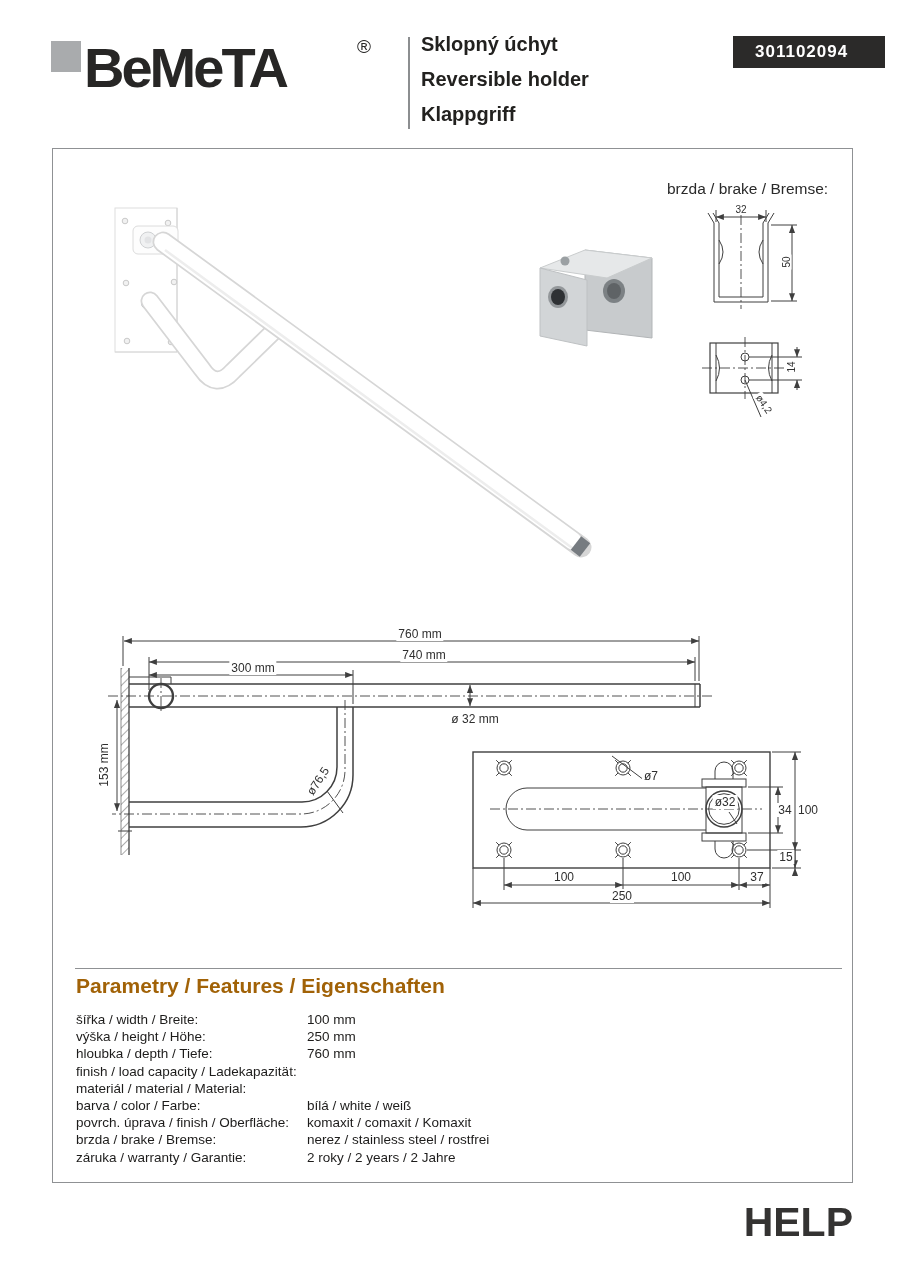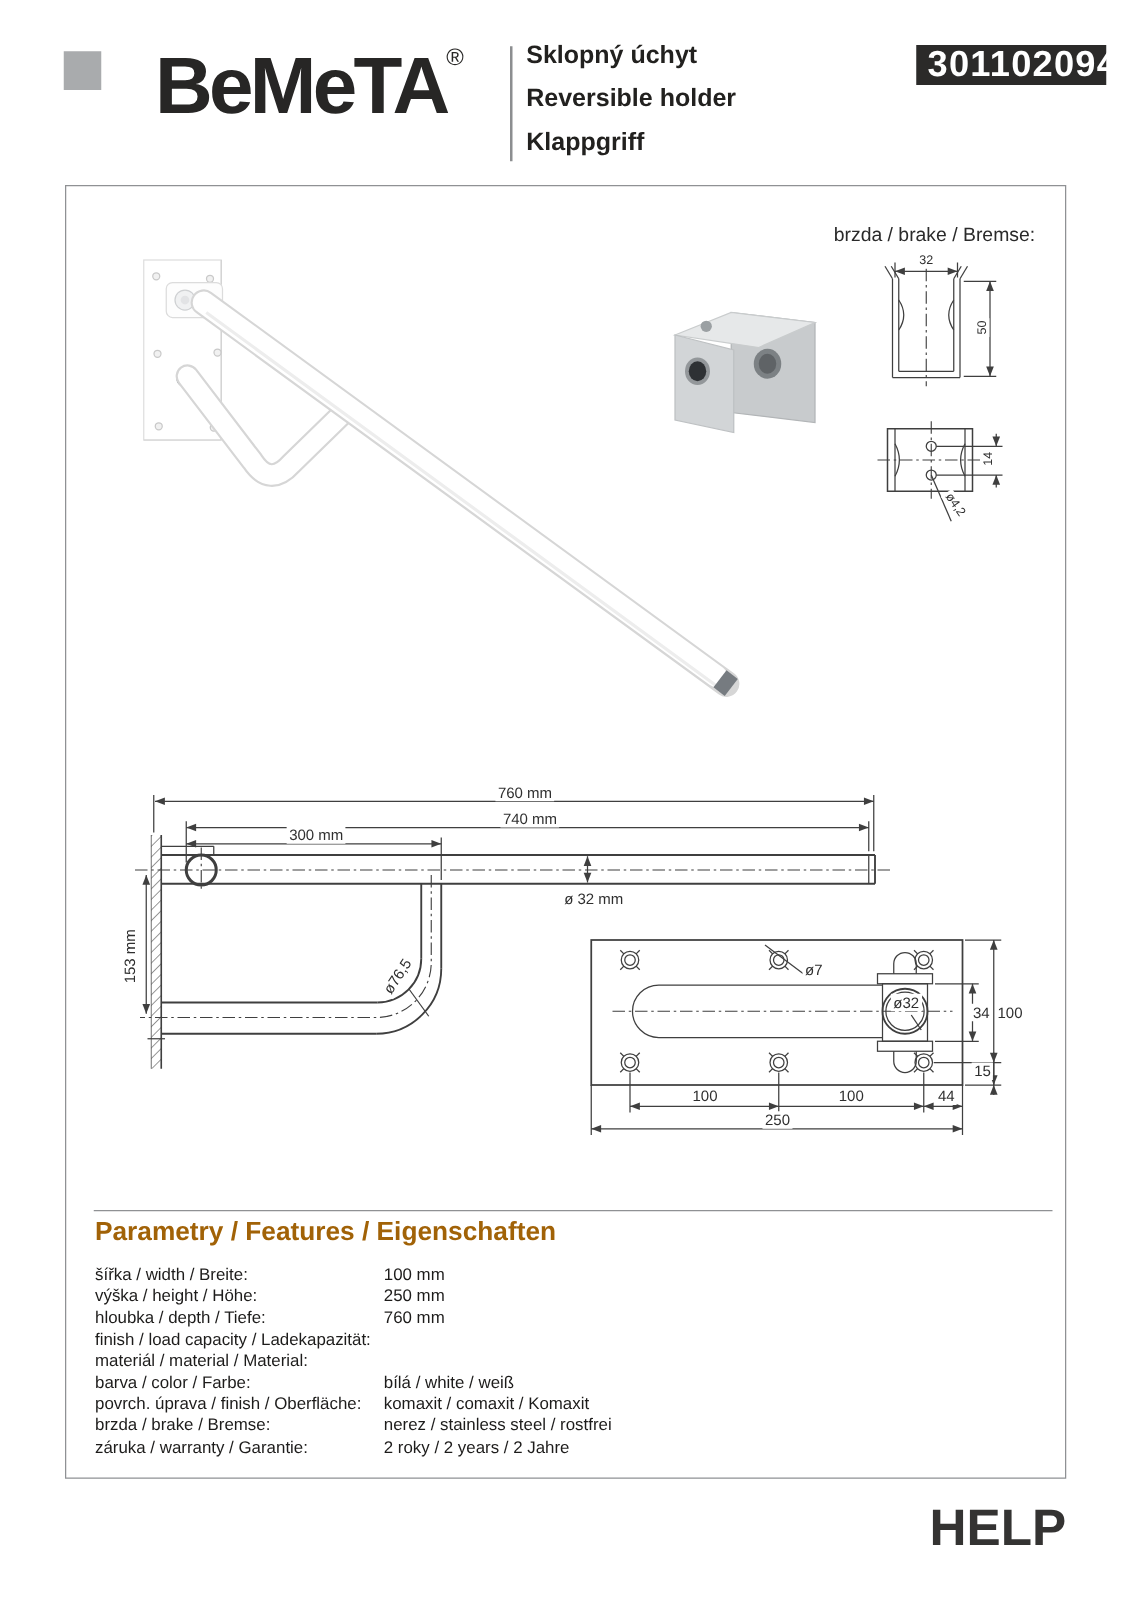--- a/index.html
+++ b/index.html
@@ -1,27 +1,27 @@
 <!DOCTYPE html>
 <html><head>
 <meta charset="utf-8">
 <style>
   html,body{margin:0;padding:0;background:#ffffff;}
   #page{position:relative;width:905px;height:1280px;background:#fff;overflow:hidden;
         font-family:"Liberation Sans",sans-serif;color:#2a2928;}
   
   #logo-square{position:absolute;left:51px;top:41px;width:30px;height:31px;background:#a9abad;}
   #logo-text{position:absolute;left:84px;top:36px;height:64px;line-height:64px;
-             font-size:64px;font-weight:bold;letter-spacing:-3px;color:#272625;margin-left:40px;}
+             font-size:56px;font-weight:bold;letter-spacing:-3px;color:#272625;}
   #logo-reg{position:absolute;left:357px;top:36px;font-size:19px;color:#272625;}
   #header-divider{position:absolute;left:408px;top:37px;width:2px;height:92px;background:#8c8e90;}
   .title-line{position:absolute;left:421px;font-size:20px;font-weight:bold;color:#22211f;white-space:nowrap;}
   #title-1{top:33px;} #title-2{top:68px;} #title-3{top:103px;}
   #code-badge{position:absolute;left:733px;top:36px;width:152px;height:32px;background:#2b2a29;
-              color:#fff;font-size:29px;font-weight:bold;line-height:32px;padding-left:9px;
+              color:#fff;font-size:17px;font-weight:bold;line-height:32px;padding-left:22px;
               box-sizing:border-box;letter-spacing:1px;}
   
   #main-box{position:absolute;left:52px;top:148px;width:801px;height:1035px;
             border:1px solid #8f9194;box-sizing:border-box;}
   #drawing-svg{position:absolute;left:0;top:0;pointer-events:none;}
   #brake-section-label{position:absolute;left:667px;top:180px;font-size:15.5px;color:#2a2a2a;white-space:nowrap;}
   
   .dim{position:absolute;font-size:12px;color:#2f2f2f;background:#fff;padding:0 2px;
        white-space:nowrap;transform:translate(-50%,-50%);}
   .dim.s10{font-size:10px;}
@@ -236,21 +236,21 @@
   <span class="dim r90" style="left:104px;top:765px;">153 mm</span>
   <span class="dim r57n" style="left:318px;top:781px;">ø76,5</span>
 
   <span class="dim" style="left:651px;top:776px;">ø7</span>
   <span class="dim" style="left:725px;top:802px;">ø32</span>
   <span class="dim" style="left:785px;top:810px;">34</span>
   <span class="dim" style="left:808px;top:810px;">100</span>
   <span class="dim" style="left:786px;top:857px;">15</span>
   <span class="dim" style="left:564px;top:877px;">100</span>
   <span class="dim" style="left:681px;top:877px;">100</span>
-  <span class="dim" style="left:757px;top:877px;">44</span>
+  <span class="dim" style="left:757px;top:877px;">37</span>
   <span class="dim" style="left:622px;top:896px;">250</span>
 
   <div id="features-divider"></div>
   <div id="features-heading">Parametry / Features / Eigenschaften</div>
   <div id="features-rows">
     <div class="feature-row">
       <span class="feature-label">šířka / width / Breite:</span>
       <span class="feature-value">100 mm</span>
     </div>
     <div class="feature-row">

